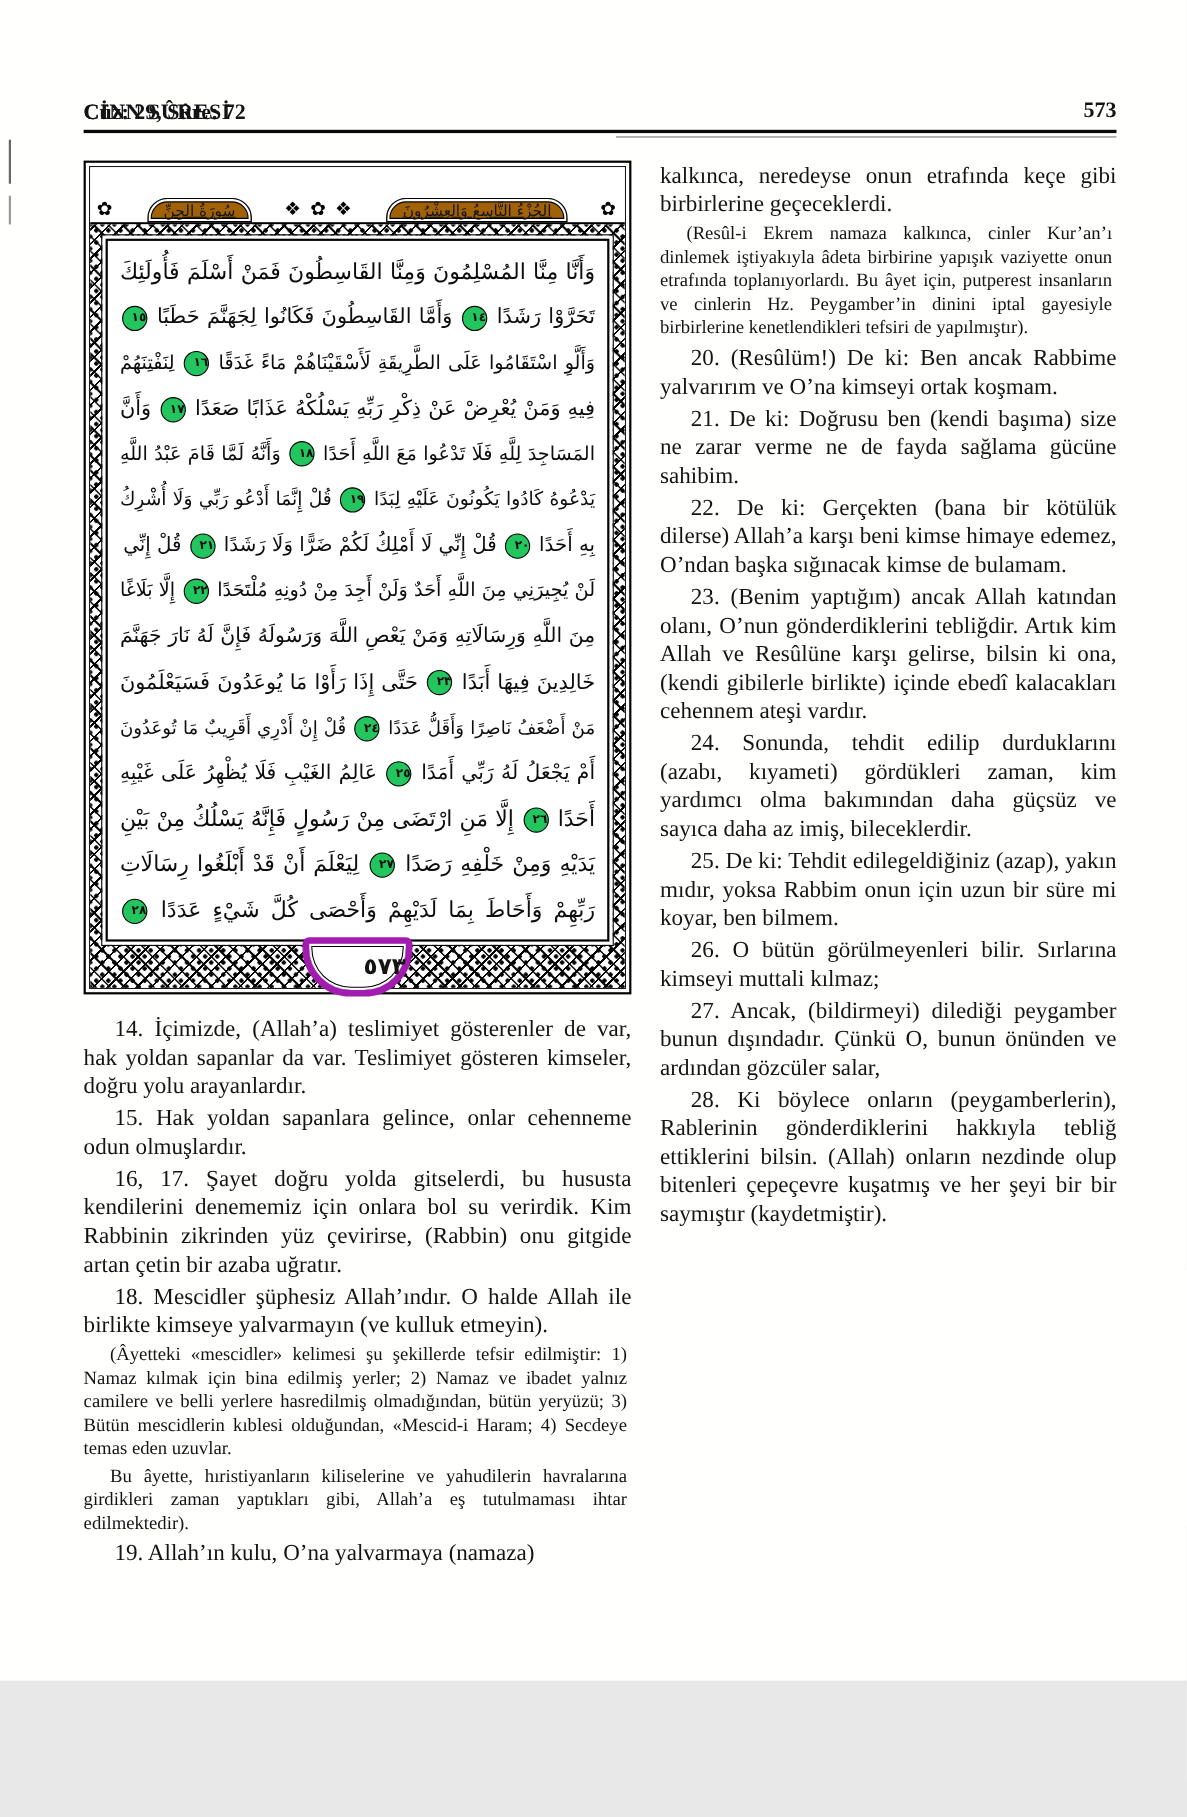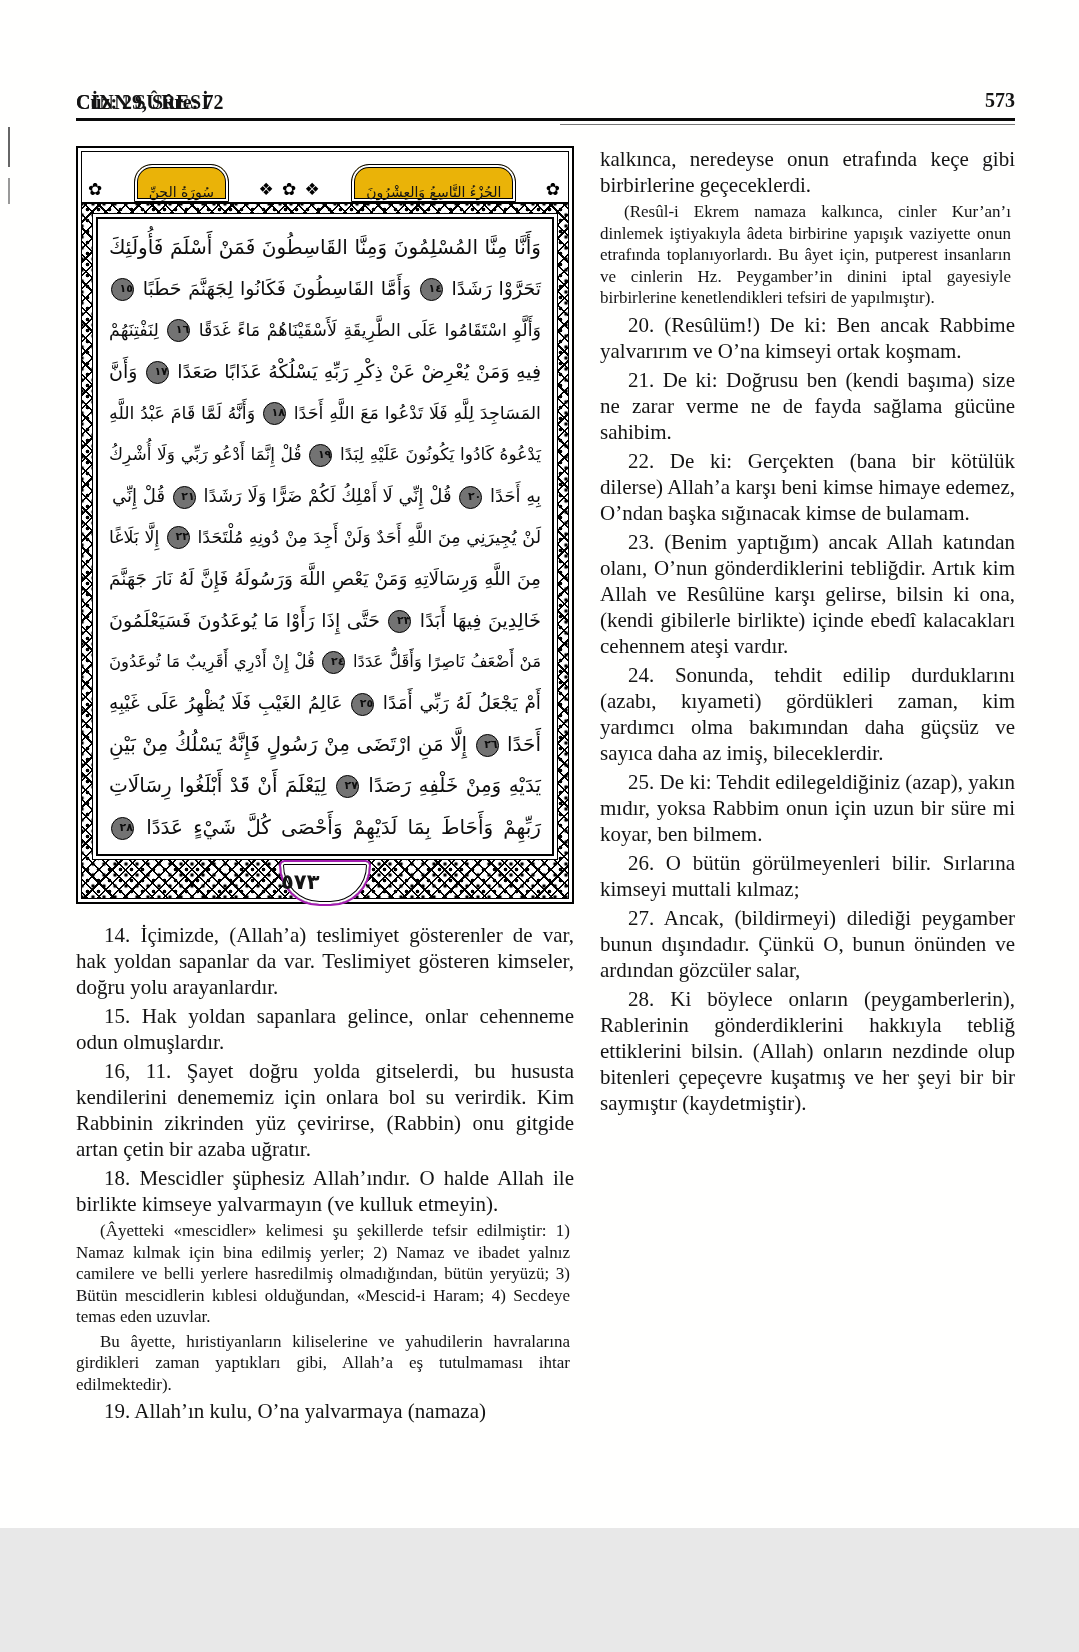--- a/index.html
+++ b/index.html
@@ -22,23 +22,23 @@
   .col-right{flex:1;min-width:0;}
   p.verse{margin:0 0 3px 0;font-size:21px;line-height:26px;text-align:justify;text-indent:28px;}
   p.verse.cont{text-indent:0;}
   p.note{margin:1px 4px 3px 0;font-size:17px;line-height:21.5px;text-align:justify;text-indent:24px;}
   .it{}
   
   .plate{border:2px solid #000;padding:3px;background:#fff;margin-bottom:18px;}
   .plate-in{border:1.5px solid #000;position:relative;background:#fff;}
   .plate-top{display:flex;align-items:flex-end;justify-content:space-between;
     height:50px;padding:0 6px;border-bottom:2px solid #000;background:#fff;}
-  .cart{border:1.5px solid #000;border-radius:18px 18px 0 0;background:#eab308;
-    padding:19px 14px 1px;font-family:"DejaVu Sans",sans-serif;font-size:14px;
-    direction:rtl;white-space:nowrap;box-shadow:inset 0 0 0 2px #fff,inset 0 0 0 3px #000;}
+  .cart{border:1.5px solid #000;border-radius:18px 18px 0 0;background:#a16207;
+    padding:3px 14px 1px;font-family:"DejaVu Sans",sans-serif;font-size:14px;
+    direction:rtl;white-space:nowrap;box-shadow:inset 0 0 0 2px #fff,inset 0 0 0 3px #000;text-decoration:underline;}
   .orn{font-size:17px;line-height:1;padding-bottom:4px;letter-spacing:2px;color:#000;}
   .band{
     background-color:#fff;
     background-image:
       radial-gradient(circle,#000 1.7px,transparent 2.1px),
       radial-gradient(circle,#000 1.7px,transparent 2.1px),
       repeating-linear-gradient(45deg,transparent 0 3px,#000 3px 4.6px,transparent 4.6px 9.4px),
       repeating-linear-gradient(-45deg,transparent 0 3px,#000 3px 4.6px,transparent 4.6px 9.4px);
     background-size:11px 11px,11px 11px,auto,auto;
     background-position:0 0,5.5px 5.5px,0 0,0 0;
@@ -49,26 +49,26 @@
     box-shadow:0 0 0 3px #fff;
     padding:8px 11px 6px;direction:rtl;
   }
   .mline{
     font-family:"DejaVu Sans",sans-serif;font-size:20px;line-height:41.4px;
     text-align:justify;text-align-last:justify;white-space:nowrap;color:#0d0d0d;
   }
   .ayah{
     display:inline-block;width:21px;height:21px;border:1.5px solid #000;border-radius:50%;
     font-size:11px;line-height:20px;text-align:left;vertical-align:middle;
-    margin:0 2px;white-space:nowrap;background:#737373;font-weight:bold;
+    margin:0 2px;white-space:nowrap;background:#22c55e;font-weight:bold;
   }
   .medallion{
     position:absolute;left:50%;bottom:-8px;transform:translateX(-50%);
-    width:88px;height:42px;background:#fff;border:2px solid #a21caf;
-    border-radius:6px 6px 44px 44px;text-align:left;
+    width:88px;height:42px;background:#fff;border:6px solid #a21caf;
+    border-radius:6px 6px 44px 44px;text-align:right;
     font-family:"DejaVu Sans",sans-serif;font-size:21px;font-weight:bold;line-height:40px;
     box-shadow:inset 0 0 0 2px #fff,inset 0 0 0 3px #000;
   }
 </style>
 </head>
 <body>
 
 <div class="page">
 
   <div class="hdr">
@@ -119,21 +119,21 @@
           </div>
           <div class="medallion">
             <span>٥٧٣</span>
           </div>
         </div>
       </div>
 
       <div>
           <p class="verse"><span>14. İçimizde, </span><span class="it">(Allah’a)</span><span> teslimiyet gösterenler de var, hak yoldan sapanlar da var. Teslimiyet gösteren kimseler, doğru yolu arayanlardır.</span></p>
           <p class="verse"><span>15. Hak yoldan sapanlara gelince, onlar cehenneme odun olmuşlardır.</span></p>
-          <p class="verse"><span>16, 11. Şayet doğru yolda gitselerdi, bu hususta kendilerini denememiz için onlara bol su verirdik. Kim Rabbinin zikrinden yüz çevirirse, </span><span class="it">(Rabbin)</span><span> onu gitgide artan çetin bir azaba uğratır.</span></p>
+          <p class="verse"><span>16, 17. Şayet doğru yolda gitselerdi, bu hususta kendilerini denememiz için onlara bol su verirdik. Kim Rabbinin zikrinden yüz çevirirse, </span><span class="it">(Rabbin)</span><span> onu gitgide artan çetin bir azaba uğratır.</span></p>
           <p class="verse"><span>18. Mescidler şüphesiz Allah’ındır. O halde Allah ile birlikte kimseye yalvarmayın </span><span class="it">(ve kulluk etmeyin)</span><span>.</span></p>
           <p class="note"><span>(Âyetteki «mescidler» kelimesi şu şekillerde tefsir edilmiştir: 1) Namaz kılmak için bina edilmiş yerler; 2) Namaz ve ibadet yalnız camilere ve belli yerlere hasredilmiş olmadığından, bütün yeryüzü; 3) Bütün mescidlerin kıblesi olduğundan, «Mescid-i Haram; 4) Secdeye temas eden uzuvlar.</span></p>
           <p class="note"><span>Bu âyette, hıristiyanların kiliselerine ve yahudilerin havralarına girdikleri zaman yaptıkları gibi, Allah’a eş tutulmaması ihtar edilmektedir).</span></p>
           <p class="verse"><span>19. Allah’ın kulu, O’na yalvarmaya </span><span class="it">(namaza)</span></p>
         </div>
     </div>
 
     <div class="col-right">
       <div>
           <p class="verse cont"><span>kalkınca, neredeyse onun etrafında keçe gibi birbirlerine geçeceklerdi.</span></p>

